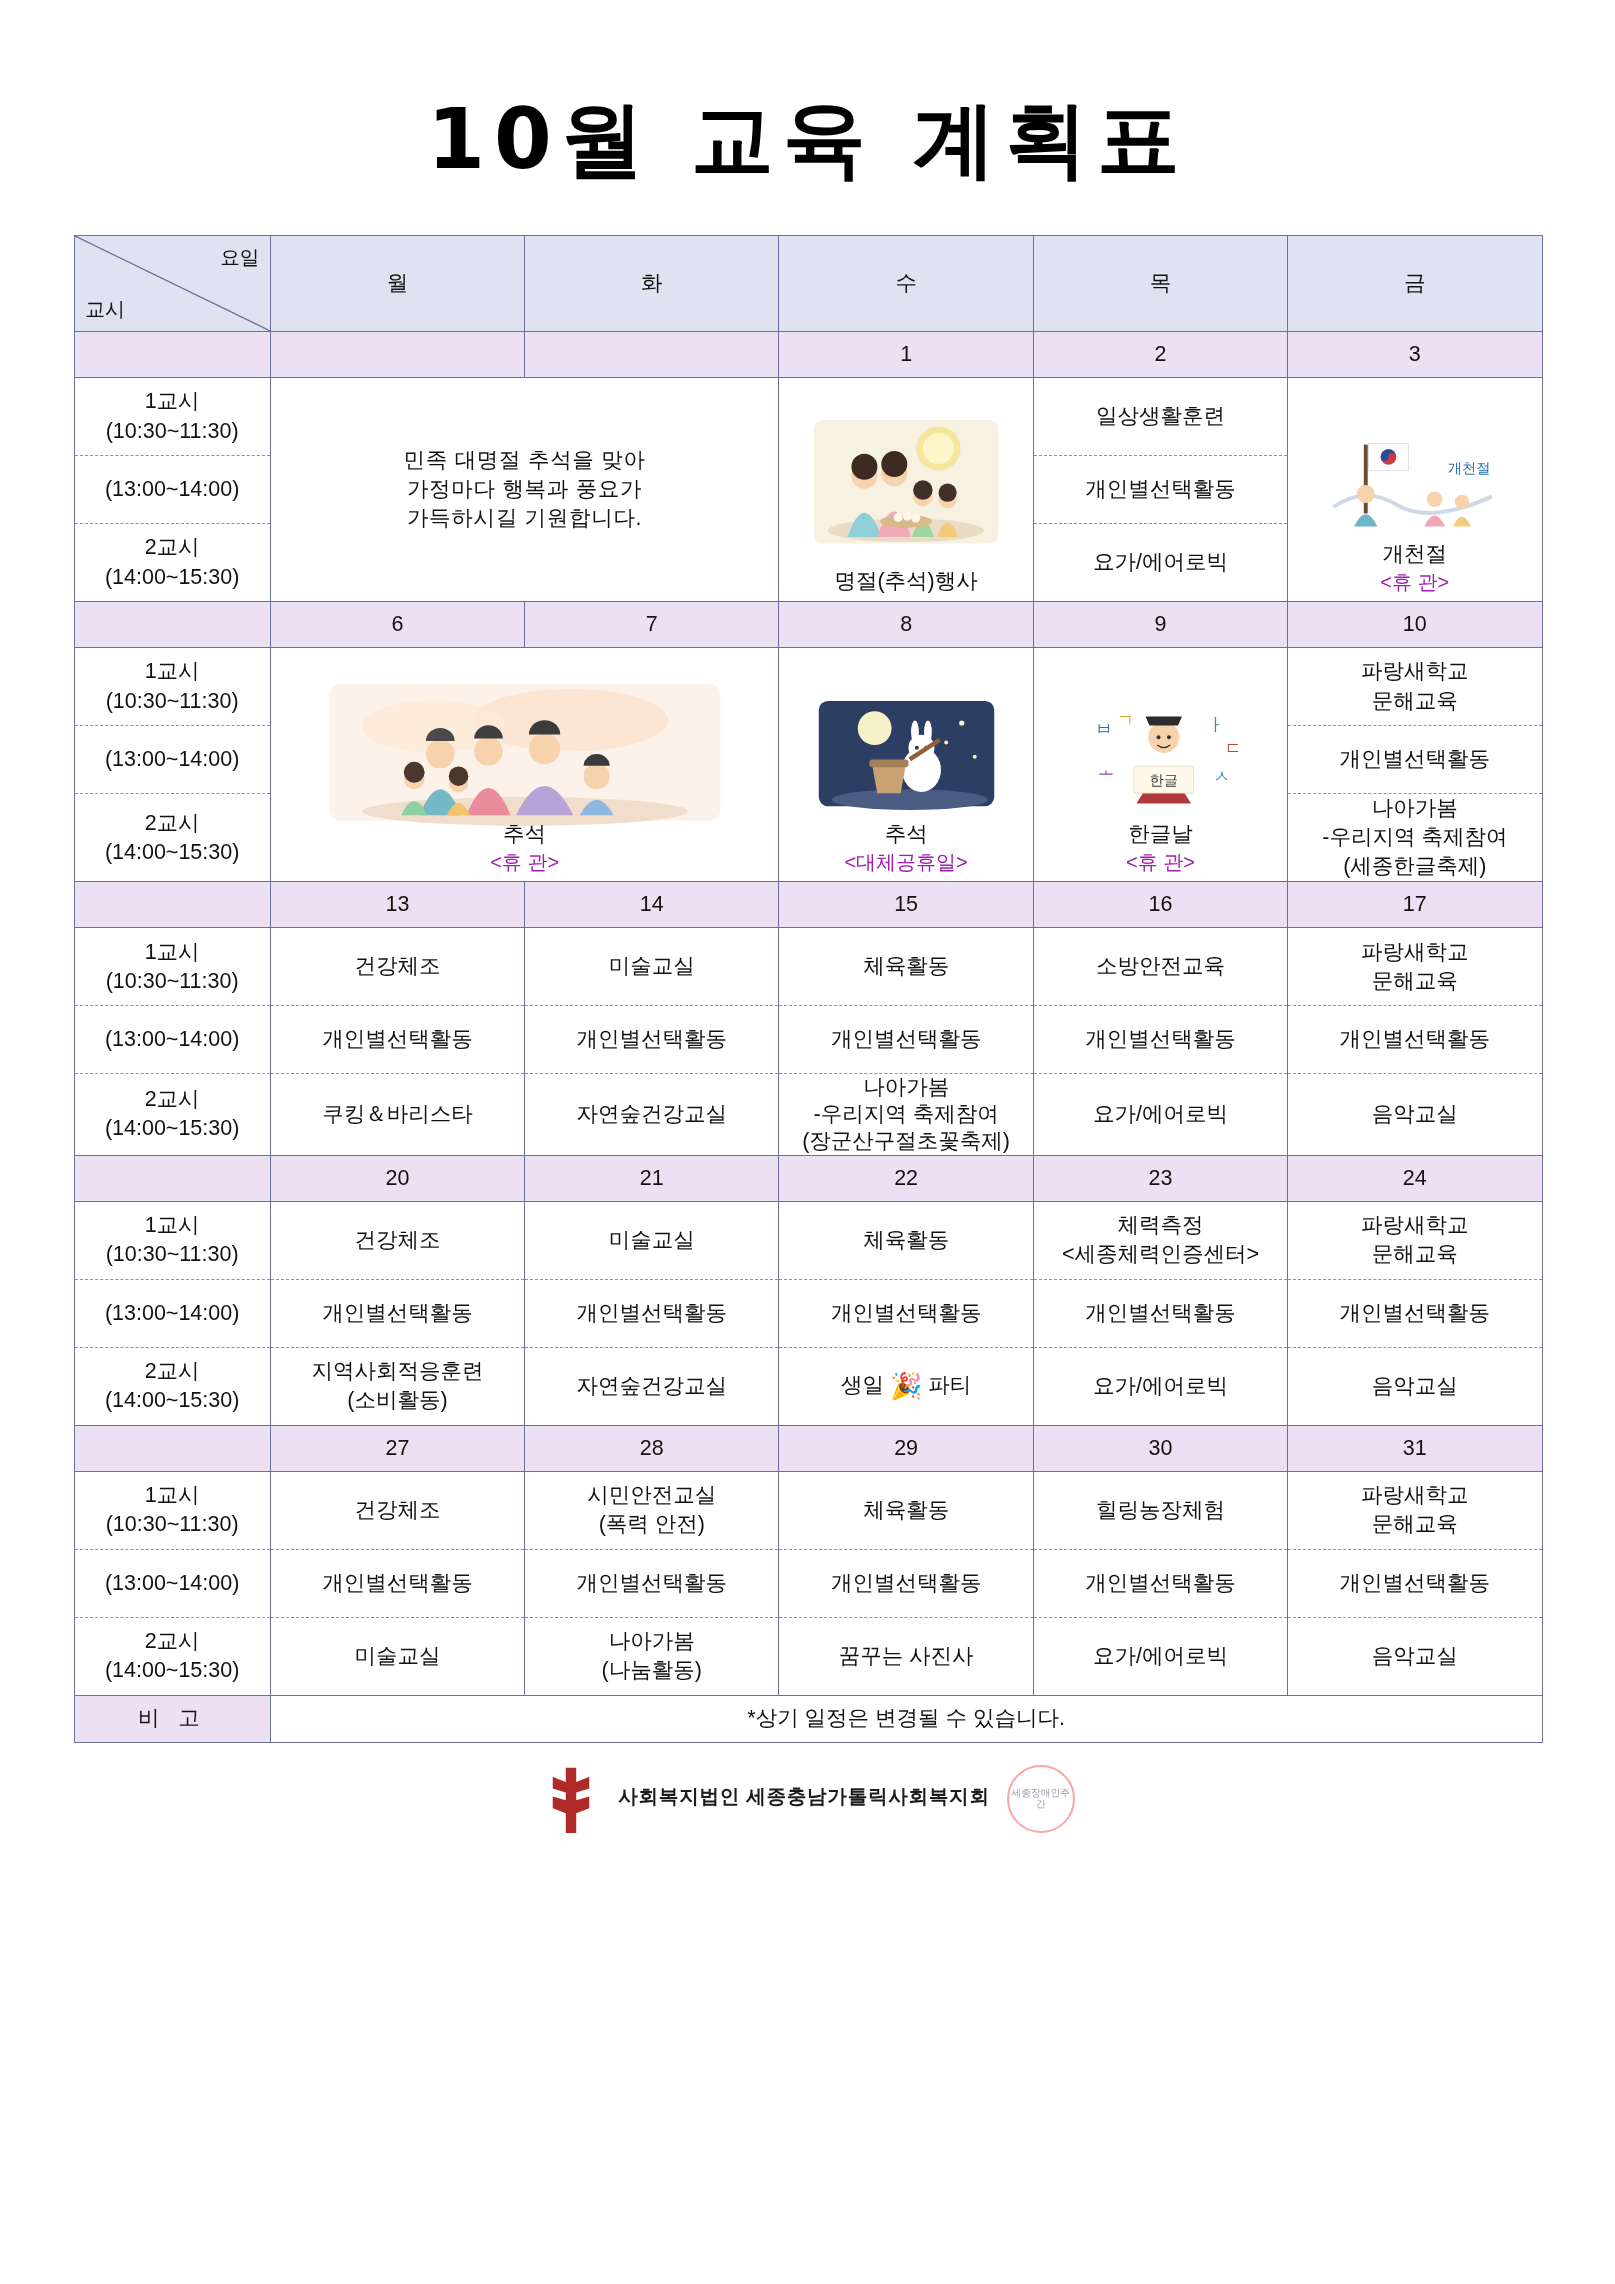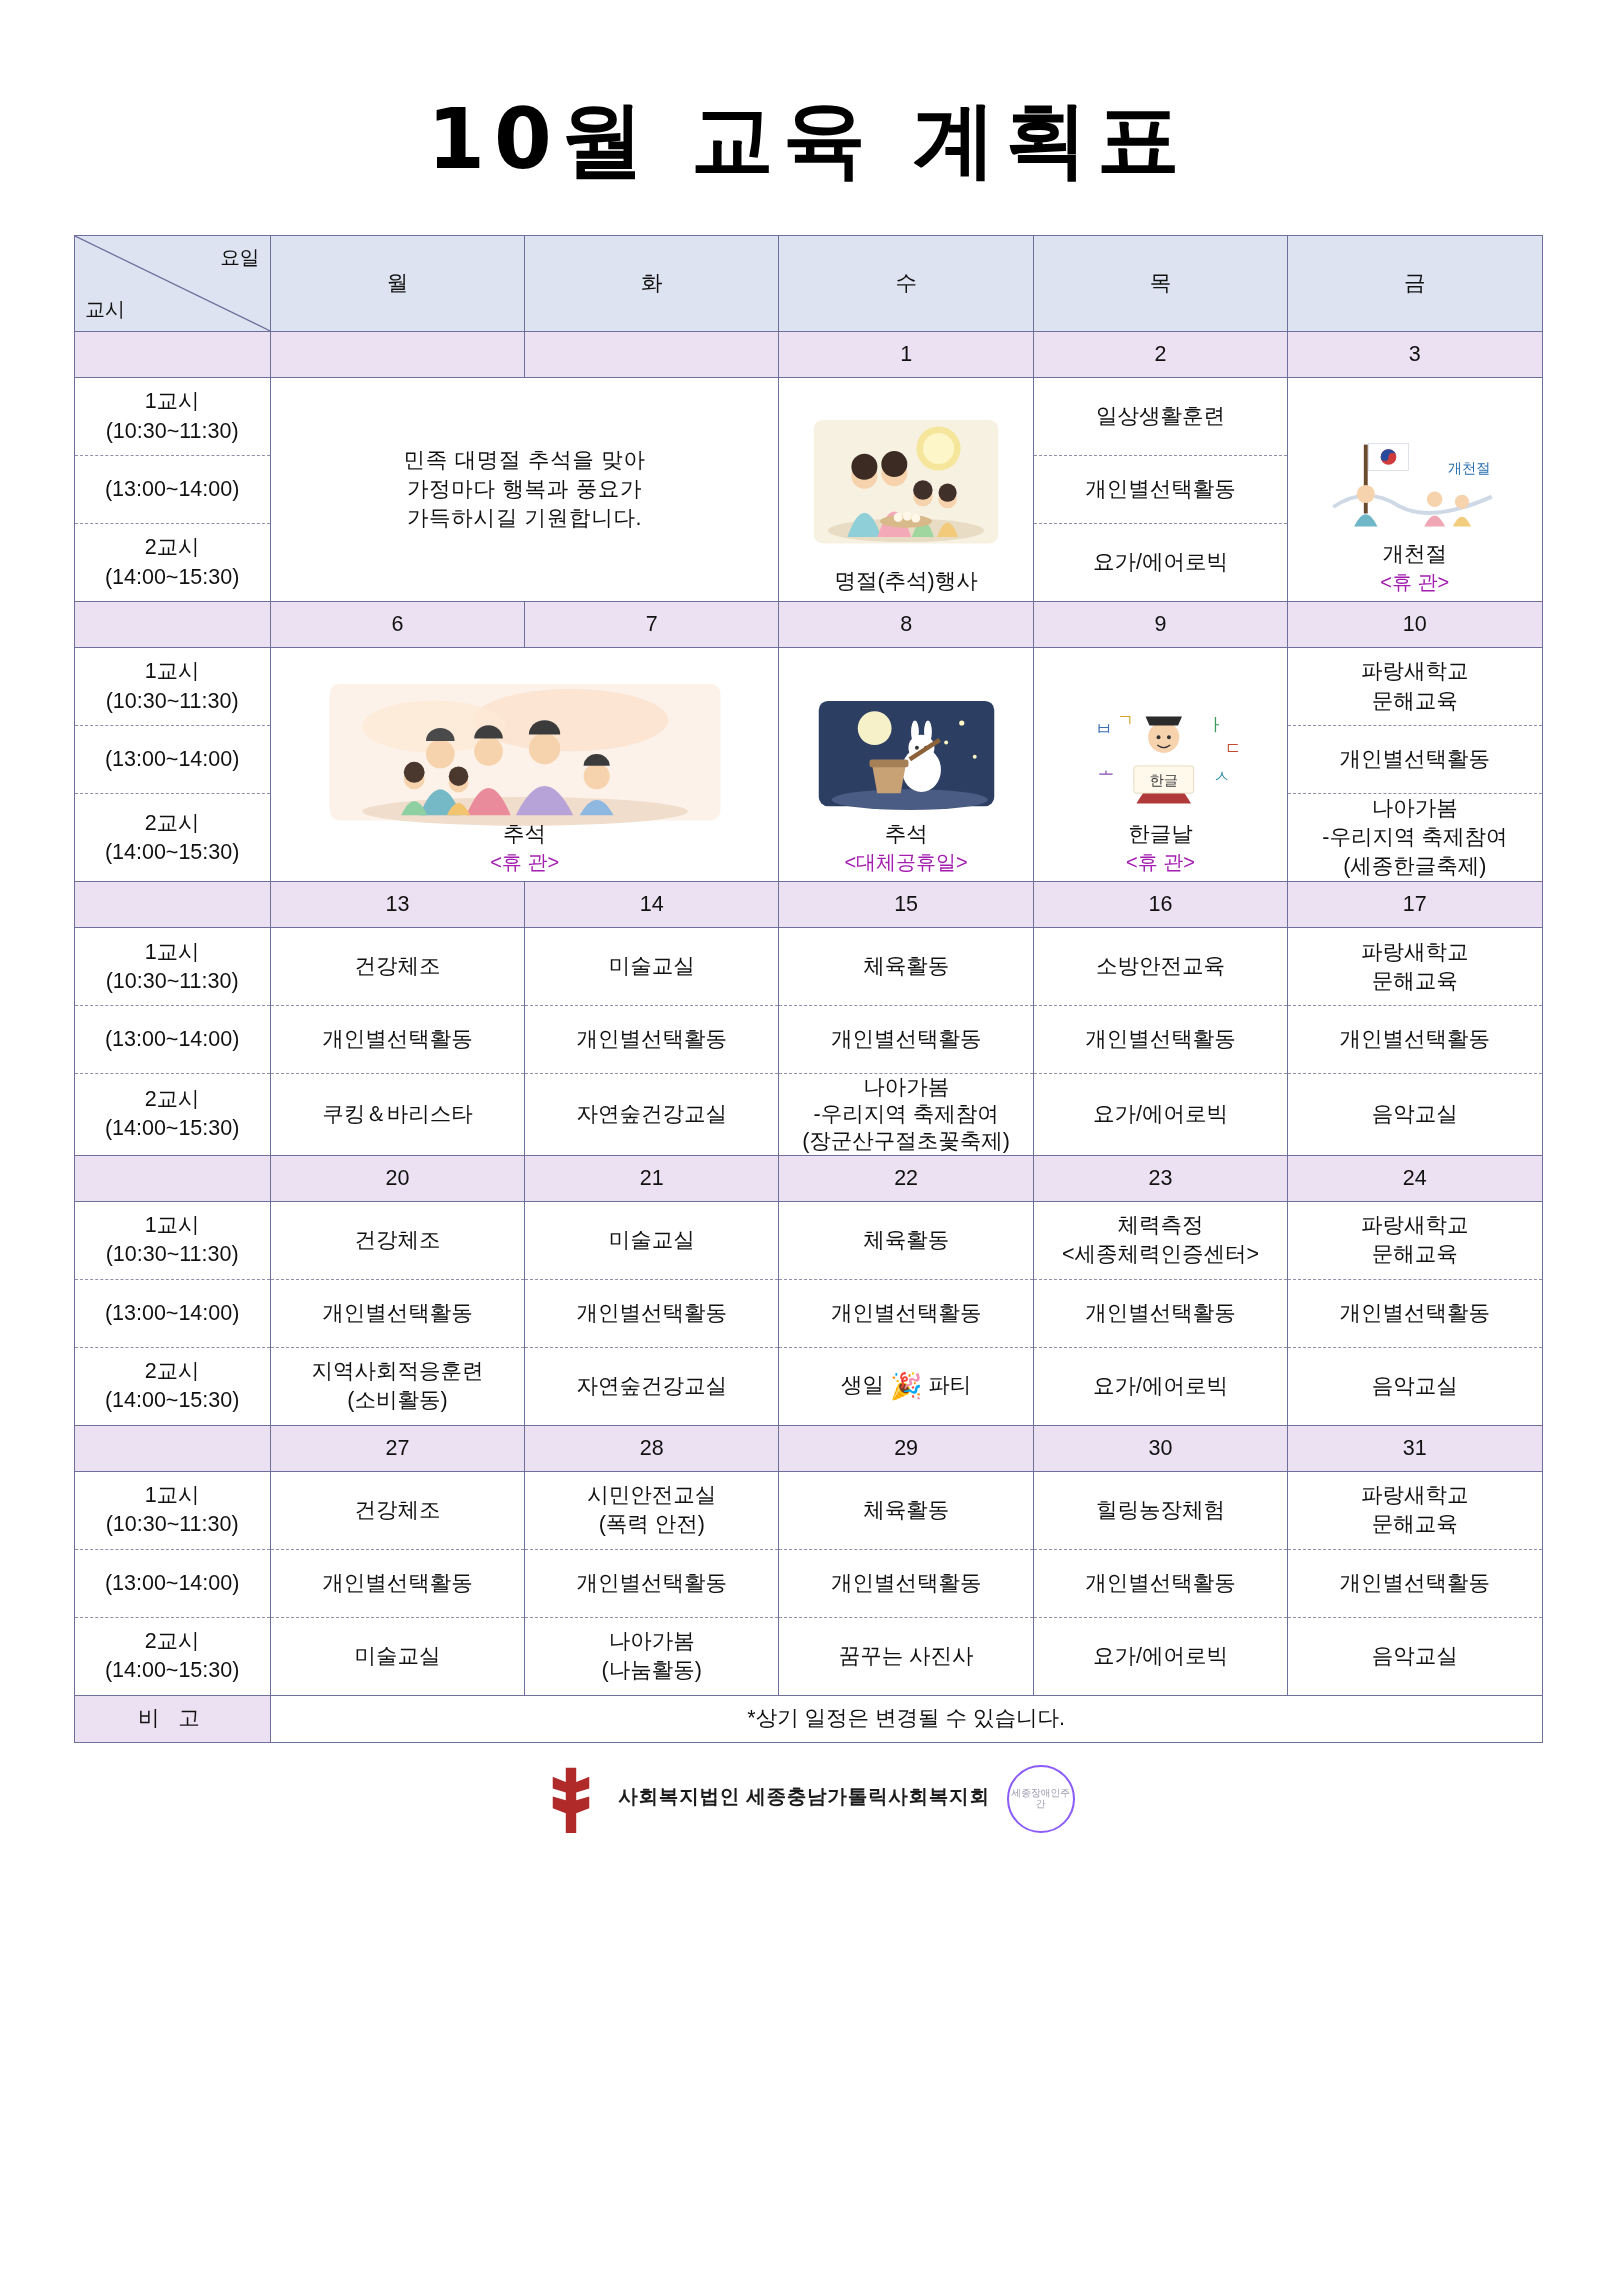--- a/index.html
+++ b/index.html
@@ -129,21 +129,21 @@
   .footer-text { text-align: left; }
   .footer-top {
     font-size: 19.6px; font-weight: bold; color: #1b1b1b; letter-spacing: 0.7px;
     margin-bottom: 3.9px; text-align: center;
   }
   .footer-main {
     font-size: 38px; font-weight: bold; letter-spacing: 1.3px; color: #111;
   }
   .footer .seal {
     width: 68px; height: 68px; border-radius: 50%;
-    border: 2px solid #8b5cf6;
+    border: 2px solid #fca5a5;
     display: flex; align-items: center; justify-content: center;
     font-size: 9.8px; color: #9a9ab0; text-align: center;
     line-height: 1.1;
   }
   .stack-lines { display: block; }
   .party-emoji { font-size: 26px; vertical-align: middle; }
 </style>
 </head>
 <body>
 

